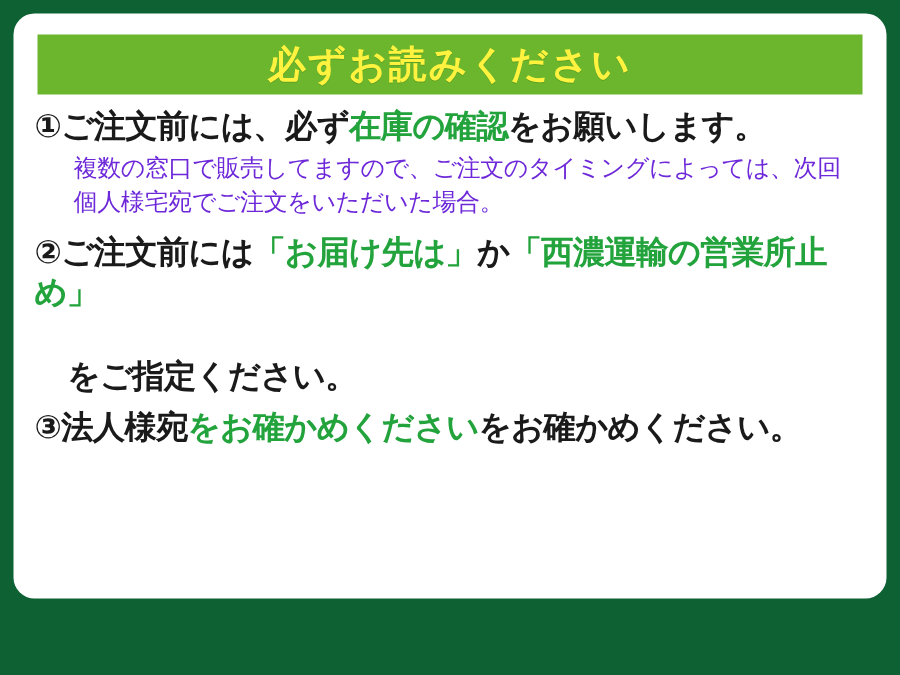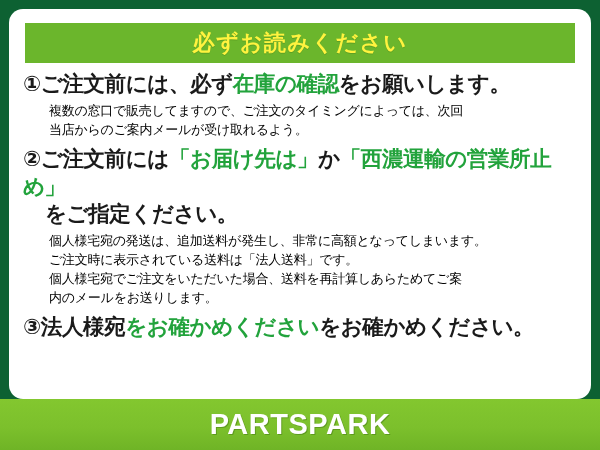--- a/index.html
+++ b/index.html
@@ -43,21 +43,21 @@
     top: 14px;
     width: 550px;
     height: 40px;
     background: #6bb62c;
     display: flex;
     align-items: center;
     justify-content: center;
   }
   #title-text {
     color: #fff33f;
-    font-size: 22px;
+    font-size: 25px;
     font-weight: bold;
     letter-spacing: 1.5px;
     line-height: 1;
     text-shadow: 0 1px 0 rgba(70,120,20,0.35);
     white-space: nowrap;
   }
 
   
   #items-list {
     position: absolute;
@@ -84,36 +84,37 @@
     white-space: normal;
   }
   .item-head .hl {
     color: #22a33c;
   }
   .item-num {
     font-weight: bold;
   }
 
   .item-sub {
-    color: #000000;
-    font-size: 13px;
+    color: #6d28d9;
+    font-size: 16px;
     font-weight: normal;
     line-height: 1.48;
     letter-spacing: -0.25px;
     margin-top: 2px;
     padding-left: 26px;
   }
   .item-sub div {
     white-space: nowrap;
   }
 
   
   #item-2-head-line2 {
     display: block;
     padding-left: 22px;
+    margin-top: 28px;
   }
 
   
   #footer-band {
     position: absolute;
     left: 0;
     bottom: 0;
     width: 600px;
     height: 51px;
     background: linear-gradient(to bottom, #83c72f 0%, #7cc02c 55%, #6fb426 100%);
@@ -140,38 +141,29 @@
     <div id="title-banner">
       <span id="title-text">必ずお読みください</span>
     </div>
 
     <div id="items-list">
 
       <div class="notice-item">
         <div class="item-head"><span class="item-num">①</span><span>ご注文前には、必ず</span><span class="hl">在庫の確認</span><span>をお願いします。</span></div>
         <div class="item-sub">
           <div>複数の窓口で販売してますので、ご注文のタイミングによっては、次回</div>
-          <div>当店からのご案内メールが受け取れるよう。</div>
+          <div>個人様宅宛でご注文をいただいた場合。</div>
         </div>
       </div>
 
       <div class="notice-item">
         <div class="item-head wrap"><span class="item-num">②</span><span>ご注文前には</span><span class="hl">「お届け先は」</span><span>か</span><span class="hl">「西濃運輸の営業所止め」</span><span id="item-2-head-line2">をご指定ください。</span></div>
-        <div class="item-sub">
-          <div>個人様宅宛の発送は、追加送料が発生し、非常に高額となってしまいます。</div>
-          <div>ご注文時に表示されている送料は「法人送料」です。</div>
-          <div>個人様宅宛でご注文をいただいた場合、送料を再計算しあらためてご案</div>
-          <div>内のメールをお送りします。</div>
-        </div>
       </div>
 
       <div class="notice-item">
         <div class="item-head"><span class="item-num">③</span><span>法人様宛</span><span class="hl">をお確かめください</span><span>をお確かめください。</span></div>
       </div>
 
     </div>
   </div>
 
-  <div id="footer-band">
-    <span id="brand-text">PARTSPARK</span>
-  </div>
 
 </div>
 
 </body></html>

